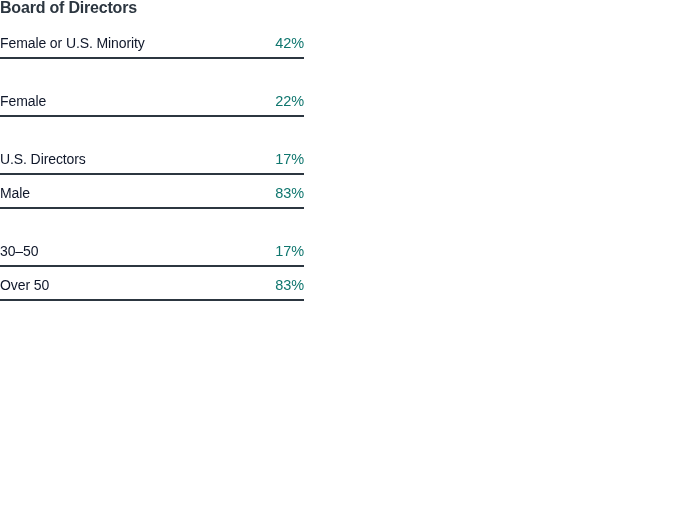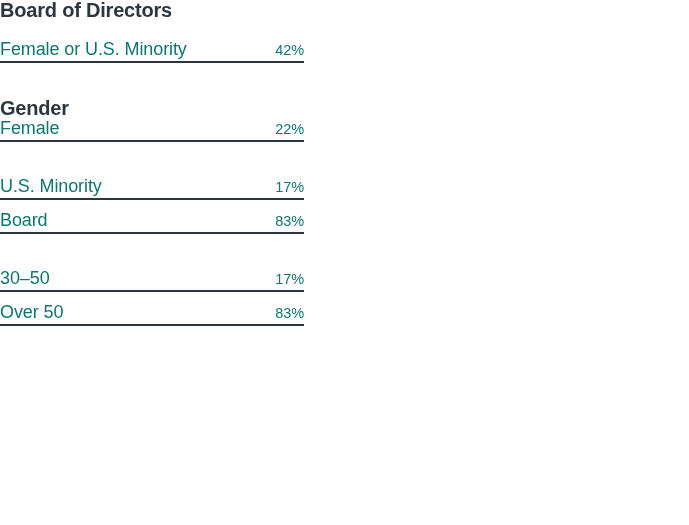--- a/index.html
+++ b/index.html
@@ -25,21 +25,21 @@
 
   .section {
     width: 304px;
   }
   
   .section + .section {
     margin-top: 35px;
   }
 
   .section-heading {
-    font-size: 20px;
+    font-size: 16px;
     font-weight: bold;
     letter-spacing: -0.2px;
     color: #2c3640;
     line-height: 1.05;
     margin: 0;
     padding: 0;
     white-space: nowrap;
   }
 
   
@@ -58,24 +58,24 @@
     padding-bottom: 2px;
     line-height: 1.0;
     height: 19px;
     box-sizing: content-box;
   }
   .metric-row + .metric-row {
     margin-top: 11px;
   }
 
   .metric-label {
-    font-size: 18px;
+    font-size: 14px;
     font-weight: normal;
     letter-spacing: -0.1px;
-    color: #0f766e;
+    color: #0f172a;
     white-space: nowrap;
   }
 
   .metric-value {
     font-size: 14.5px;
     font-weight: normal;
     letter-spacing: -0.1px;
     color: #0f766e;
     white-space: nowrap;
     text-align: right;
@@ -90,37 +90,36 @@
     <h2 class="section-heading">Board of Directors</h2>
     <div class="rows">
       <div class="metric-row">
         <span class="metric-label">Female or U.S. Minority</span>
         <span class="metric-value">42%</span>
       </div>
     </div>
   </section>
 
   <section class="section gap-tight">
-    <h2 class="section-heading">Gender</h2>
     <div class="rows">
       <div class="metric-row">
         <span class="metric-label">Female</span>
         <span class="metric-value">22%</span>
       </div>
     </div>
   </section>
 
   <section class="section gap-wide">
     <div class="rows">
       <div class="metric-row">
-        <span class="metric-label">U.S. Minority</span>
+        <span class="metric-label">U.S. Directors</span>
         <span class="metric-value">17%</span>
       </div>
       <div class="metric-row">
-        <span class="metric-label">Board</span>
+        <span class="metric-label">Male</span>
         <span class="metric-value">83%</span>
       </div>
     </div>
   </section>
 
   <section class="section gap-wide">
     <div class="rows">
       <div class="metric-row">
         <span class="metric-label">30–50</span>
         <span class="metric-value">17%</span>

